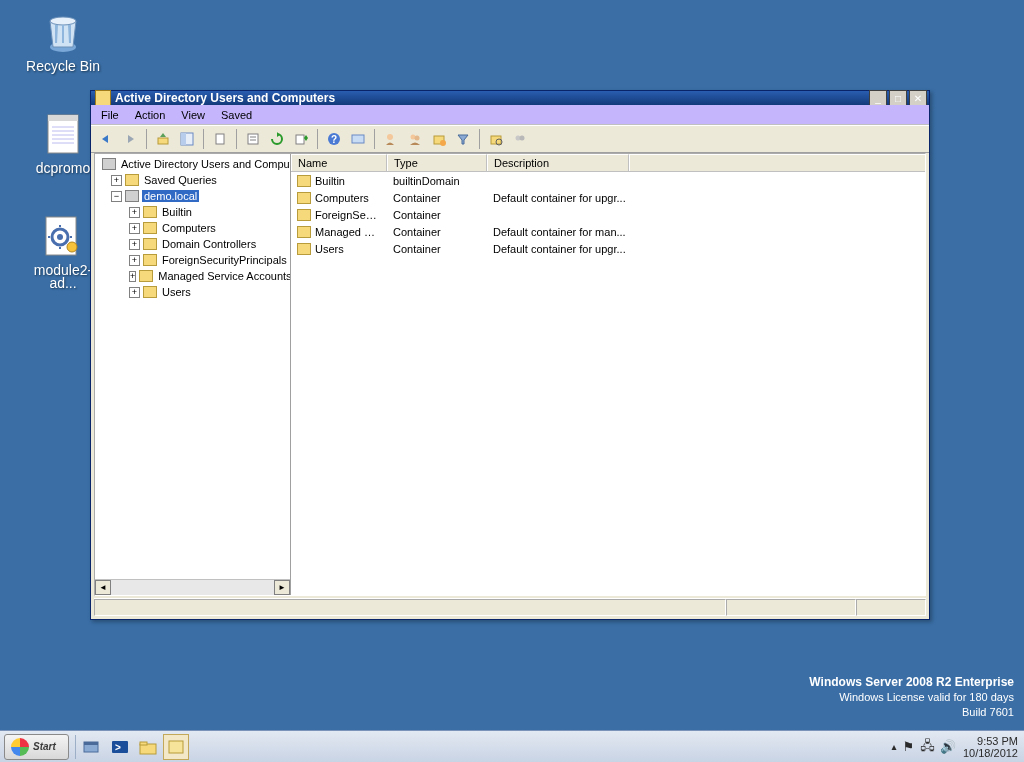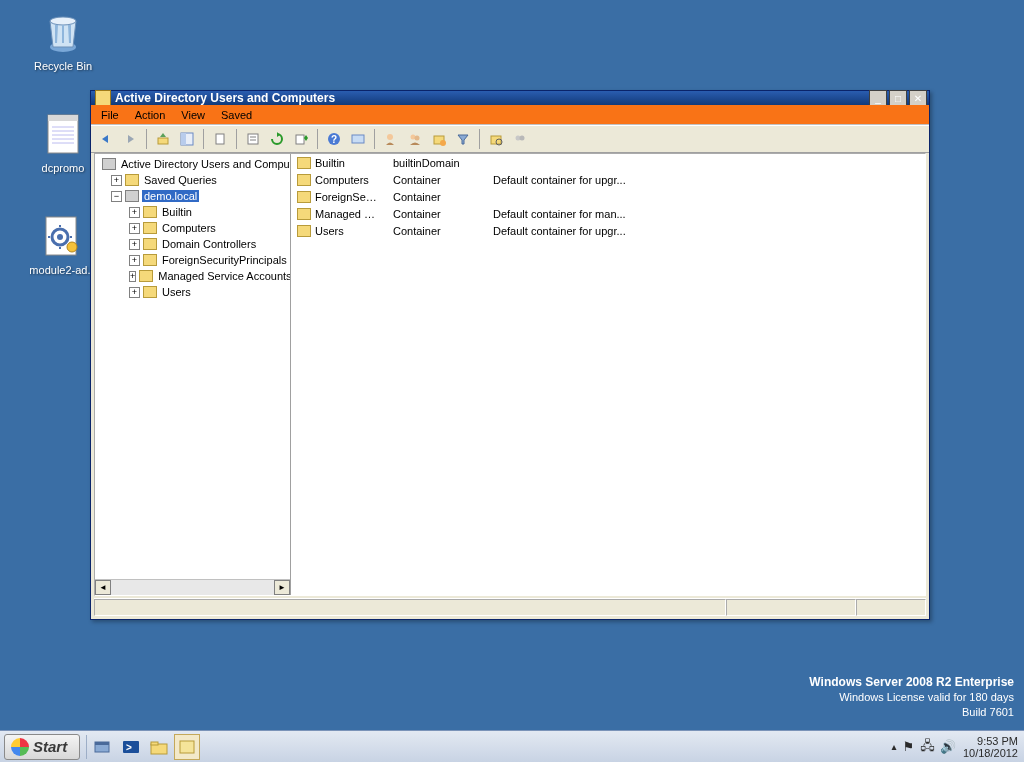--- a/index.html
+++ b/index.html
@@ -2,34 +2,34 @@
 <html><head>
 <meta charset="utf-8">
 <style>
   * { box-sizing: border-box; }
   html, body { margin: 0; padding: 0; width: 1024px; height: 762px; font-family: Tahoma, "Segoe UI", sans-serif; font-size: 11px; overflow: hidden; }
   body { background: #3a6ea5; position: relative; user-select: none; }
 
   
   .desktop-icon { position: absolute; width: 78px; text-align: center; color: #fff; text-shadow: 1px 1px 2px rgba(0,0,0,.5); cursor: pointer; }
   .desktop-icon .glyph { width: 48px; height: 48px; margin: 0 auto 4px; display: flex; align-items: center; justify-content: center; }
-  .desktop-icon .lbl { font-size: 11px; line-height: 13px; }
+  .desktop-icon .lbl { font-size: 14px; line-height: 13px; }
 
   
   .watermark { position: absolute; right: 10px; bottom: 42px; color: #fff; text-align: right; font-size: 11px; line-height: 15px; }
   .watermark .l1 { font-weight: bold; font-size: 12px; }
 
   
   .window { position: absolute; left: 90px; top: 90px; width: 840px; height: 530px; background: #ece9d8; border: 1px solid #0a246a; box-shadow: 2px 2px 4px rgba(0,0,0,.3); display: flex; flex-direction: column; }
   .titlebar { height: 14px; background: linear-gradient(#2a5db0,#123a7a); color: #fff; display: flex; align-items: center; padding: 0 2px 0 4px; font-size: 12px; }
   .titlebar .ticon { width: 16px; height: 16px; margin-right: 4px; background: #f5d97a; border: 1px solid #a07c1a; }
   .titlebar .ttext { flex: 1; font-weight: bold; }
   .winbtn { width: 18px; height: 16px; margin-left: 2px; background: #d4d0c8; border: 1px solid #404040; display: flex; align-items: center; justify-content: center; font-size: 10px; font-family: Arial; cursor: pointer; }
 
-  .menubar { height: 20px; background: #f97316; display: flex; align-items: center; padding: 0 2px; border-bottom: 1px solid #c0c0c0; }
+  .menubar { height: 20px; background: #c4b5fd; display: flex; align-items: center; padding: 0 2px; border-bottom: 1px solid #c0c0c0; }
   .menuitem { padding: 2px 8px; cursor: pointer; }
 
   .toolbar { height: 28px; background: #ece9d8; border-top: 1px solid #fff; border-bottom: 1px solid #a0a0a0; display: flex; align-items: center; padding: 0 4px; gap: 2px; }
   .tbtn { width: 22px; height: 22px; display: flex; align-items: center; justify-content: center; border: 1px solid transparent; cursor: pointer; }
   .tsep { width: 1px; height: 20px; background: #a0a0a0; margin: 0 3px; }
 
   .client { flex: 1; display: flex; border: 1px inset #fff; margin: 0 3px; background: #fff; min-height: 0; }
 
   
   .treepane { width: 196px; border-right: 1px solid #a0a0a0; display: flex; flex-direction: column; background: #fff; }
@@ -52,21 +52,21 @@
   .listbody { flex: 1; overflow: hidden; }
   .lrow { display: flex; height: 17px; align-items: center; cursor: pointer; }
   .lcell { padding: 0 6px; white-space: nowrap; overflow: hidden; text-overflow: ellipsis; font-size: 11px; }
   .lcell .ticon-sm { display: inline-block; vertical-align: -2px; margin-right: 4px; }
 
   .statusbar { height: 18px; border-top: 1px solid #fff; background: #ece9d8; display: flex; margin: 2px 3px 3px; }
   .statusbar .cell { border: 1px inset #fff; flex: 0 0 auto; }
 
   
   .taskbar { position: absolute; left: 0; right: 0; bottom: 0; height: 32px; background: linear-gradient(#e3e9f2,#c8d3e4); border-top: 1px solid #7b93b8; display: flex; align-items: center; }
-  .startbtn { height: 26px; margin: 0 4px; padding: 0 12px 0 6px; display: flex; align-items: center; gap: 4px; border: 1px solid #8a8a8a; border-radius: 3px; background: linear-gradient(#f4f4f4,#d8d8d8); font-weight: bold; font-style: italic; font-size: 15px; color: #3a3a3a; cursor: pointer; }
+  .startbtn { height: 26px; margin: 0 4px; padding: 0 12px 0 6px; display: flex; align-items: center; gap: 4px; border: 1px solid #8a8a8a; border-radius: 3px; background: linear-gradient(#f4f4f4,#d8d8d8); font-weight: bold; font-style: italic; font-size: 10px; color: #3a3a3a; cursor: pointer; }
   .orb { width: 18px; height: 18px; border-radius: 50%; background: conic-gradient(#e34 0 25%, #5b5 0 50%, #48e 0 75%, #fc3 0); }
   .tbsep { width: 1px; height: 24px; background: #9daec7; margin: 0 2px; }
   .qlbtn { width: 26px; height: 26px; margin: 0 1px; border: 1px solid transparent; display: flex; align-items: center; justify-content: center; cursor: pointer; }
   .qlbtn.active { background: #f3e9c9; border: 1px solid #c4a85a; }
   .tray { margin-left: auto; display: flex; align-items: center; padding: 0 6px; gap: 6px; font-size: 11px; color: #2a2a2a; }
   .tray .clock { text-align: right; line-height: 12px; }
   .tray .ticon-t { font-size: 13px; cursor: pointer; }
   .tray .chev { font-size: 10px; cursor: pointer; }
 </style>
 </head>
@@ -290,20 +290,26 @@
           </div>
       </div>
       <div class="hscroll">
         <div class="hbtn">◄</div>
         <div class="htrack"></div>
         <div class="hbtn">►</div>
       </div>
     </div>
 
     <div class="listpane">
+      <div class="listhdr">
+        <div class="lh" style="width:96px">Name</div>
+        <div class="lh" style="width:100px">Type</div>
+        <div class="lh" style="width:142px">Description</div>
+        <div class="lh" style="flex:1; border-right:none"></div>
+      </div>
       <div class="listbody" id="listbody">
           <div class="lrow">
             <div class="lcell" style="width:96px"><span class="ticon-sm"></span>Builtin</div>
             <div class="lcell" style="width:100px">builtinDomain</div>
             <div class="lcell" style="width:322px"></div>
           </div>
           <div class="lrow">
             <div class="lcell" style="width:96px"><span class="ticon-sm"></span>Computers</div>
             <div class="lcell" style="width:100px">Container</div>
             <div class="lcell" style="width:322px">Default container for upgr...</div>

